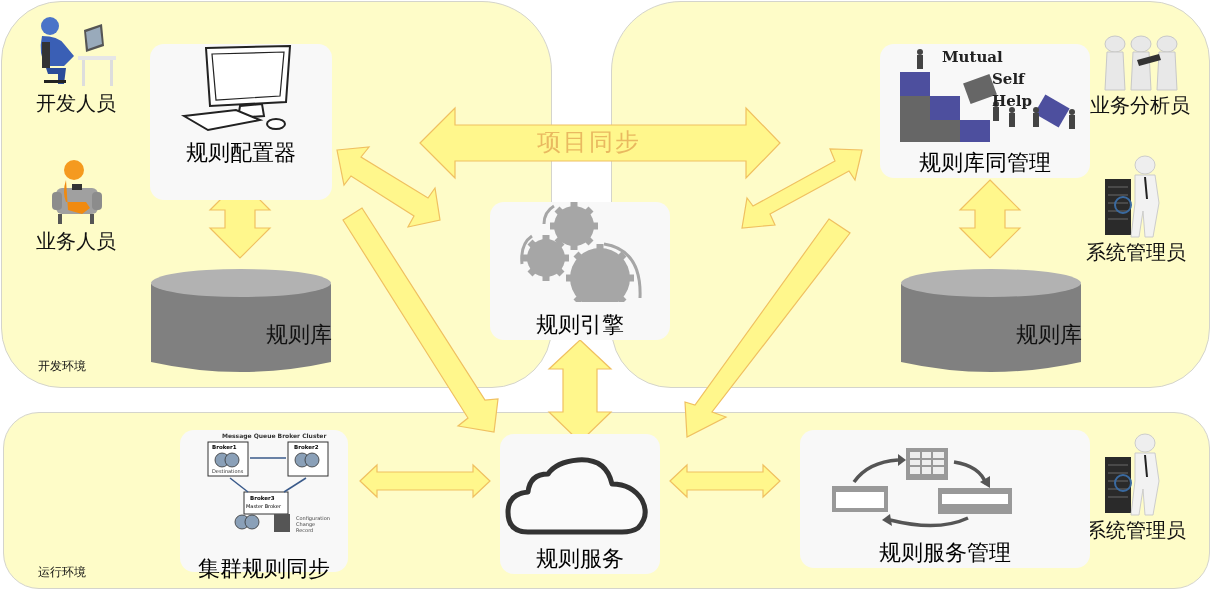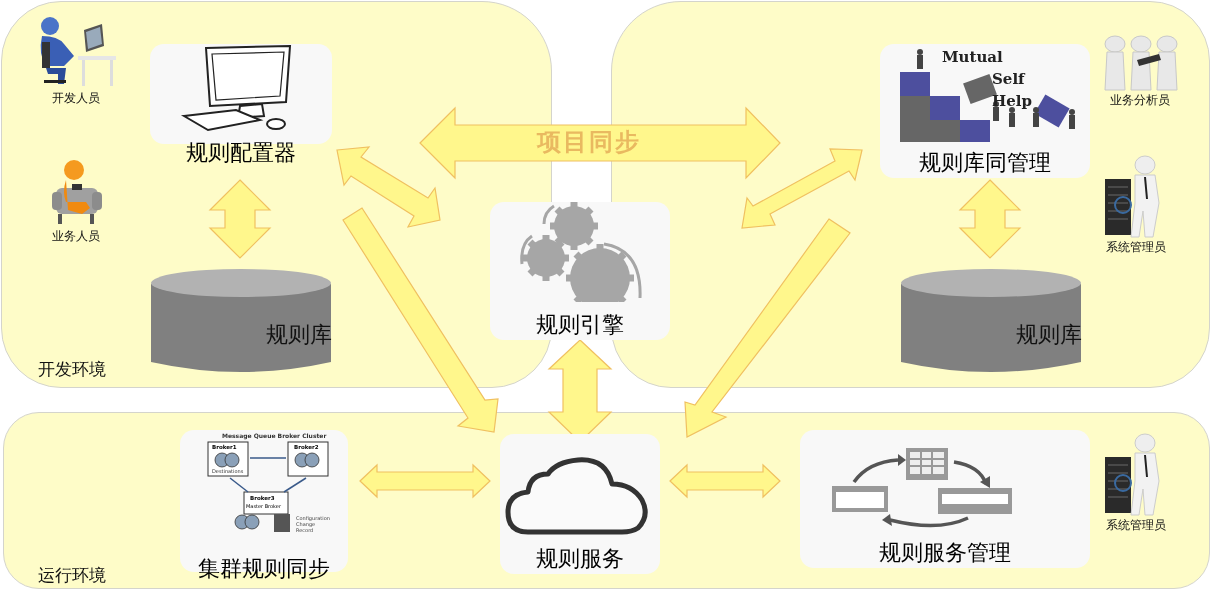--- a/index.html
+++ b/index.html
@@ -2,24 +2,24 @@
 <html><head>
 <meta charset="utf-8">
 <style>
   html, body { margin:0; padding:0; background:#ffffff; }
   body { width:1211px; height:597px; position:relative; overflow:hidden;
          font-family:"DejaVu Sans","Liberation Sans",sans-serif; color:#000; }
   .panel { position:absolute; background:#fefcc8; border:1.5px solid #d4d4cc; box-sizing:border-box; }
   #panel-dev { left:1px; top:1px; width:551px; height:387px; border-radius:60px 70px 60px 60px; }
   #panel-mgmt { left:611px; top:1px; width:599px; height:387px; border-radius:70px 60px 60px 60px; }
   #panel-run { left:3px; top:412px; width:1207px; height:177px; border-radius:36px; }
-  .env-label { position:absolute; font-size:17px; color:#111; }
+  .env-label { position:absolute; font-size:12px; color:#111; }
   .card { position:absolute; background:#f8f8f8; border-radius:14px; }
   .card-label { position:absolute; left:0; right:0; text-align:center; font-size:22px; color:#000; font-weight:500; }
-  .role { position:absolute; text-align:center; font-size:12px; color:#111; }
+  .role { position:absolute; text-align:center; font-size:20px; color:#111; }
   .role svg { display:block; margin:0 auto; }
   .db { position:absolute; }
   .db-label { position:absolute; left:0; right:0; text-align:right; font-size:22px; color:#111; }
   svg.arrows { position:absolute; left:0; top:0; width:1211px; height:597px; pointer-events:none; }
   .arrow { fill:#fff78c; stroke:#f0c060; stroke-width:1.2; }
   .sync-text { position:absolute; font-size:24px; color:#e9b960; letter-spacing:2px; }
   .abs { position:absolute; }
 </style>
 </head>
 <body>
@@ -46,21 +46,21 @@
   <polygon class="arrow" points="862,150 855,180 849,171 770,214 775,225 742,228 747,198 753,206 835,161 830,149"></polygon>
 
   <polygon class="arrow" points="343,220 362,208 485,400 498,399 494,432 458,426 468,418"></polygon>
 
   <polygon class="arrow" points="829,219 850,233 712,412 726,417 687,437 685,402 695,405"></polygon>
 
   <polygon class="arrow" points="360,481 377,465 377,472 473,472 473,465 490,481 473,497 473,490 377,490 377,497"></polygon>
 
   <polygon class="arrow" points="670,481 687,465 687,472 763,472 763,465 780,481 763,497 763,490 687,490 687,497"></polygon>
 </svg>
-<div class="sync-text" style="left:537px;top:126px;font-weight:bold;">项目同步</div>
+<div class="sync-text" style="left:537px;top:126px;">项目同步</div>
 
 <div class="role" style="left:28px;top:14px;width:96px;">
   <svg width="84" height="76" viewBox="0 0 84 76">
     <rect x="44" y="42" width="38" height="4" fill="#e6e6e6"></rect>
     <rect x="48" y="46" width="3" height="26" fill="#ddd"></rect>
       <rect x="76" y="46" width="3" height="26" fill="#ddd"></rect>
     <polygon points="50,16 68,10 70,32 52,38" fill="#555"></polygon>
       <polygon points="52,18 66,13 68,30 54,35" fill="#9ab"></polygon>
     <circle cx="16" cy="12" r="9" fill="#4a74c8"></circle>
     <path d="M8,22 Q4,40 12,52 L30,52 L40,42 L30,30 Q24,22 8,22Z" fill="#3a5fb5"></path>
@@ -129,21 +129,21 @@
         <line x1="7" y1="64" x2="27" y2="64"></line>
       </g>
     <circle cx="22" cy="50" r="8" fill="none" stroke="#3a6aa0" stroke-width="2"></circle>
     <ellipse cx="44" cy="10" rx="10" ry="9" fill="#eee" stroke="#ccc"></ellipse>
     <path d="M34,20 L54,20 L58,48 L52,82 L44,82 L42,56 L38,82 L30,82 L34,48Z" fill="#f2f2f2" stroke="#ccc"></path>
     <line x1="44" y1="22" x2="46" y2="44" stroke="#222" stroke-width="2"></line>
   </svg>
   <div>系统管理员</div>
 </div>
 
-<div class="card" style="left:150px;top:44px;width:182px;height:100px;">
+<div class="card" style="left:150px;top:44px;width:182px;height:156px;">
   <svg class="abs" style="left:30px;top:0px;" width="124" height="92" viewBox="0 0 124 92">
     <g fill="#fff" stroke="#222" stroke-width="2">
       <polygon points="26,4 110,2 106,58 30,62"></polygon>
       <polygon points="32,10 104,8 100,52 36,56" stroke-width="1.2"></polygon>
       <polygon points="60,62 82,60 84,72 58,74"></polygon>
       <polygon points="4,72 56,66 80,76 28,86"></polygon>
       <ellipse cx="96" cy="80" rx="9" ry="5"></ellipse>
     </g>
   </svg>
   <div class="card-label" style="top:94px;">规则配置器</div>

